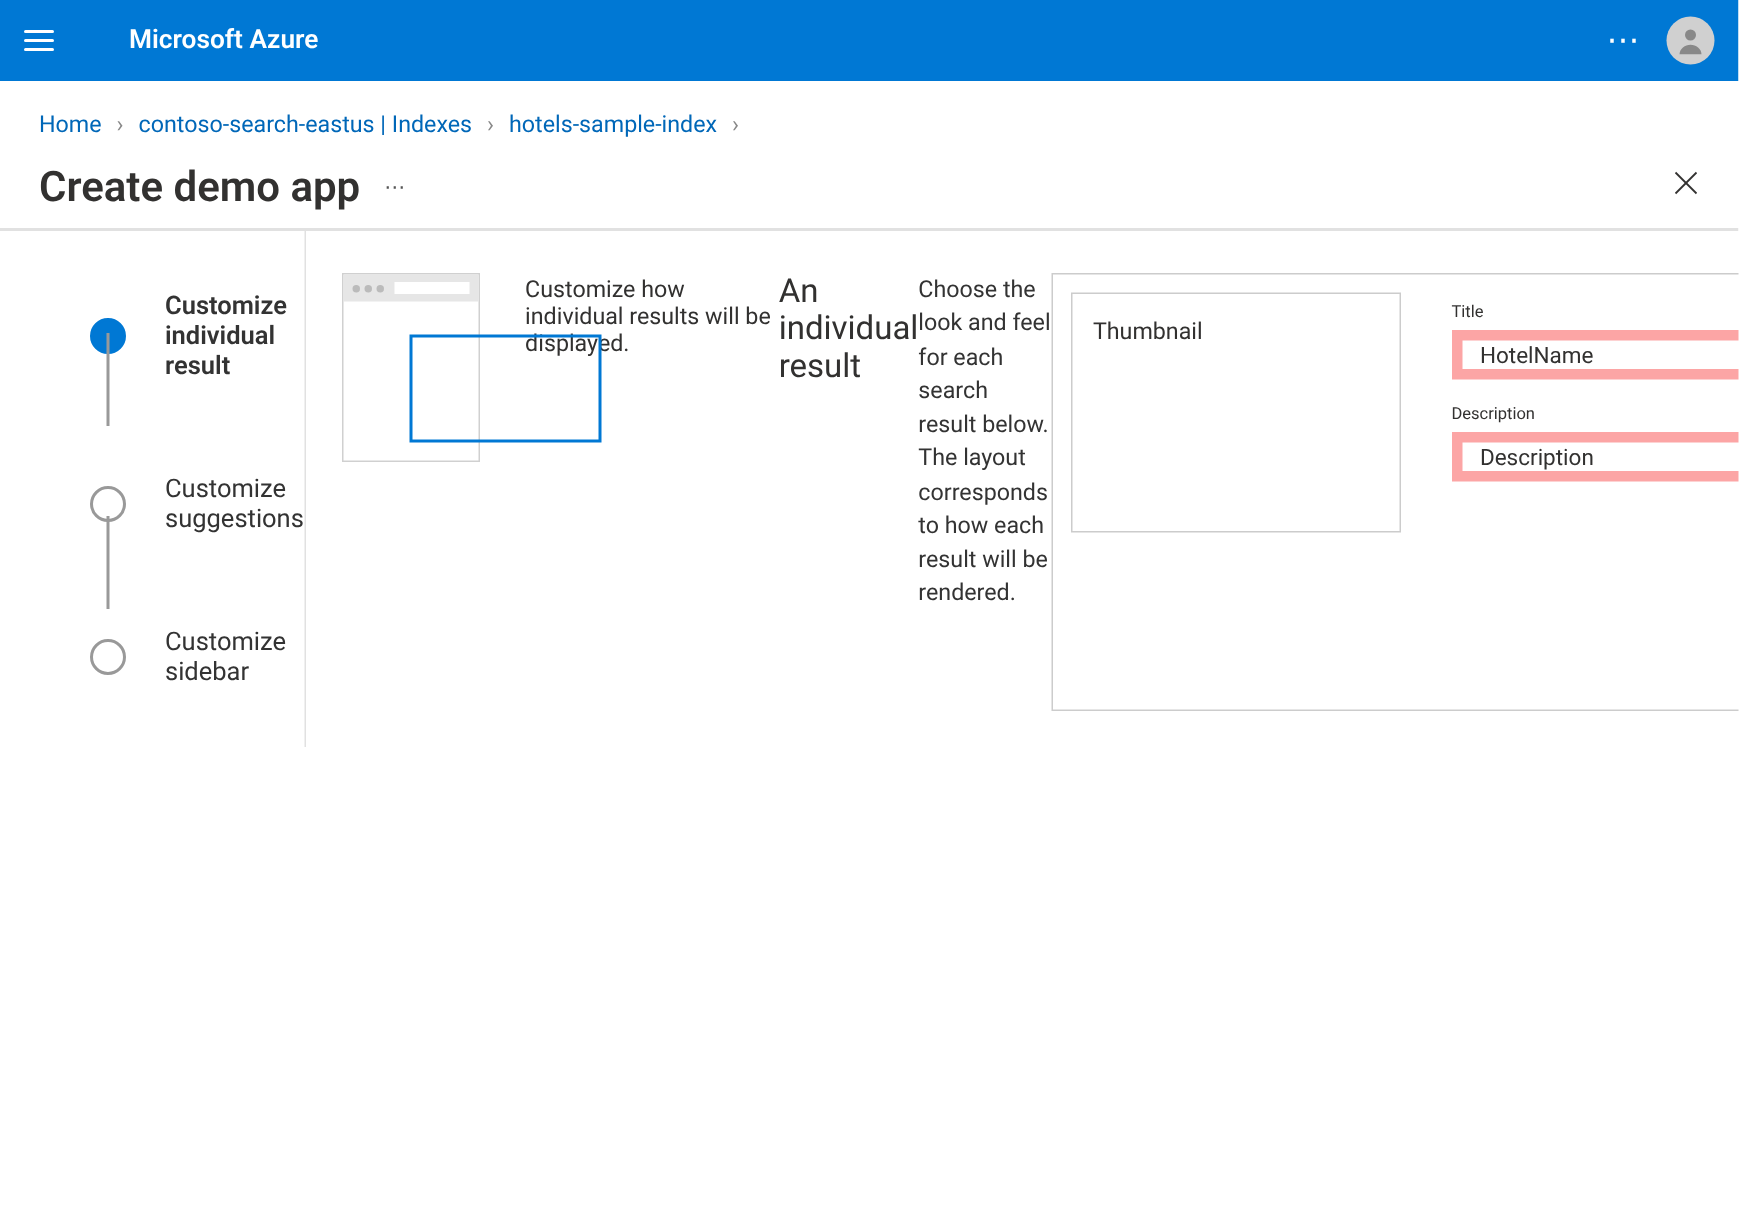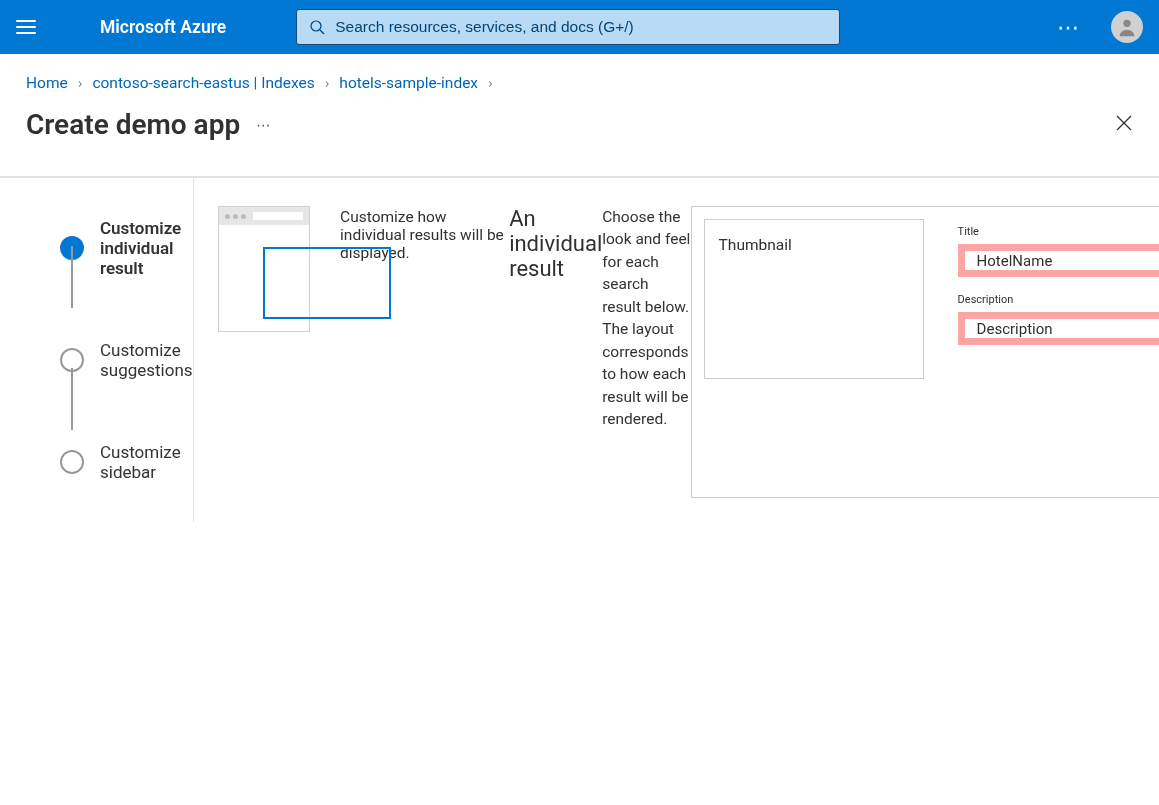--- a/index.html
+++ b/index.html
@@ -10,21 +10,20 @@
     background: #fff;
   }
 
   
   .topbar {
     height: 54px;
     background: #0078d4;
     display: flex;
     align-items: center;
     padding: 0 16px;
-    gap: 14px;
   }
   .hamburger {
     color: #fff; cursor: pointer;
     display: flex; flex-direction: column; gap: 4px;
     width: 20px;
   }
   .hamburger span { height: 2px; background: #fff; border-radius: 1px; }
   .brand { color: #fff; font-size: 17.5px; font-weight: 600; margin-left: 50px; }
   .search-wrap {
     flex: none;
@@ -79,37 +78,37 @@
     display: flex; align-items: flex-end; gap: 10px;
     padding: 20px 26px 8px;
     font-size: 15.5px;
   }
   .breadcrumb a { color: #0067b8; text-decoration: none; cursor: pointer; }
   .breadcrumb .chev { color: #888; }
 
   
   .title-row {
     display: flex; align-items: center; justify-content: space-between;
-    padding: 8px 26px 35px;
+    padding: 8px 26px 11px;
   }
   .title-row h1 { font-size: 28px; font-weight: 600; }
   .title-row .ellipsis { margin-left: 16px; color: #555; letter-spacing: 1px; cursor: pointer; }
   .close-btn { cursor: pointer; color: #323130; font-size: 18px; }
 
   .divider { height: 2px; background: #e1e1e1; }
 
   
   .body-cols { display: flex; }
   .steps-col {
     width: 432px;
     border-right: 1px solid #e1e1e1;
     padding: 40px 0 40px 60px;
   }
   .step {
-    display: flex; align-items: center; gap: 16px;
+    display: flex; align-items: center; gap: 26px;
     cursor: pointer;
     position: relative;
     justify-content: space-between;
   }
   .step + .step { margin-top: 62px; }
   .step:not(:last-child)::after {
     content: "";
     position: absolute;
     left: 11px; top: 28px;
     width: 2px; height: 62px;
@@ -198,27 +197,20 @@
 </head>
 <body>
 
 <div class="topbar">
   <div class="hamburger">
     <span></span>
       <span></span>
       <span></span>
   </div>
   <div class="brand">Microsoft Azure</div>
-  <div class="search-wrap">
-    <svg width="16" height="16" viewBox="0 0 16 16" fill="none" stroke="#004578" stroke-width="1.2">
-        <circle cx="7" cy="7" r="5"></circle>
-        <line x1="11" y1="11" x2="15" y2="15"></line>
-      </svg>
-    <input type="text" placeholder="Search resources, services, and docs (G+/)" style="">
-  </div>
   <div class="spacer"></div>
   <div class="more-dots">⋯</div>
   <div class="avatar">
     <svg width="22" height="22" viewBox="0 0 24 24">
         <circle cx="12" cy="8" r="4"></circle>
         <path d="M4 22c0-4 4-7 8-7s8 3 8 7z"></path>
       </svg>
   </div>
 </div>
 

